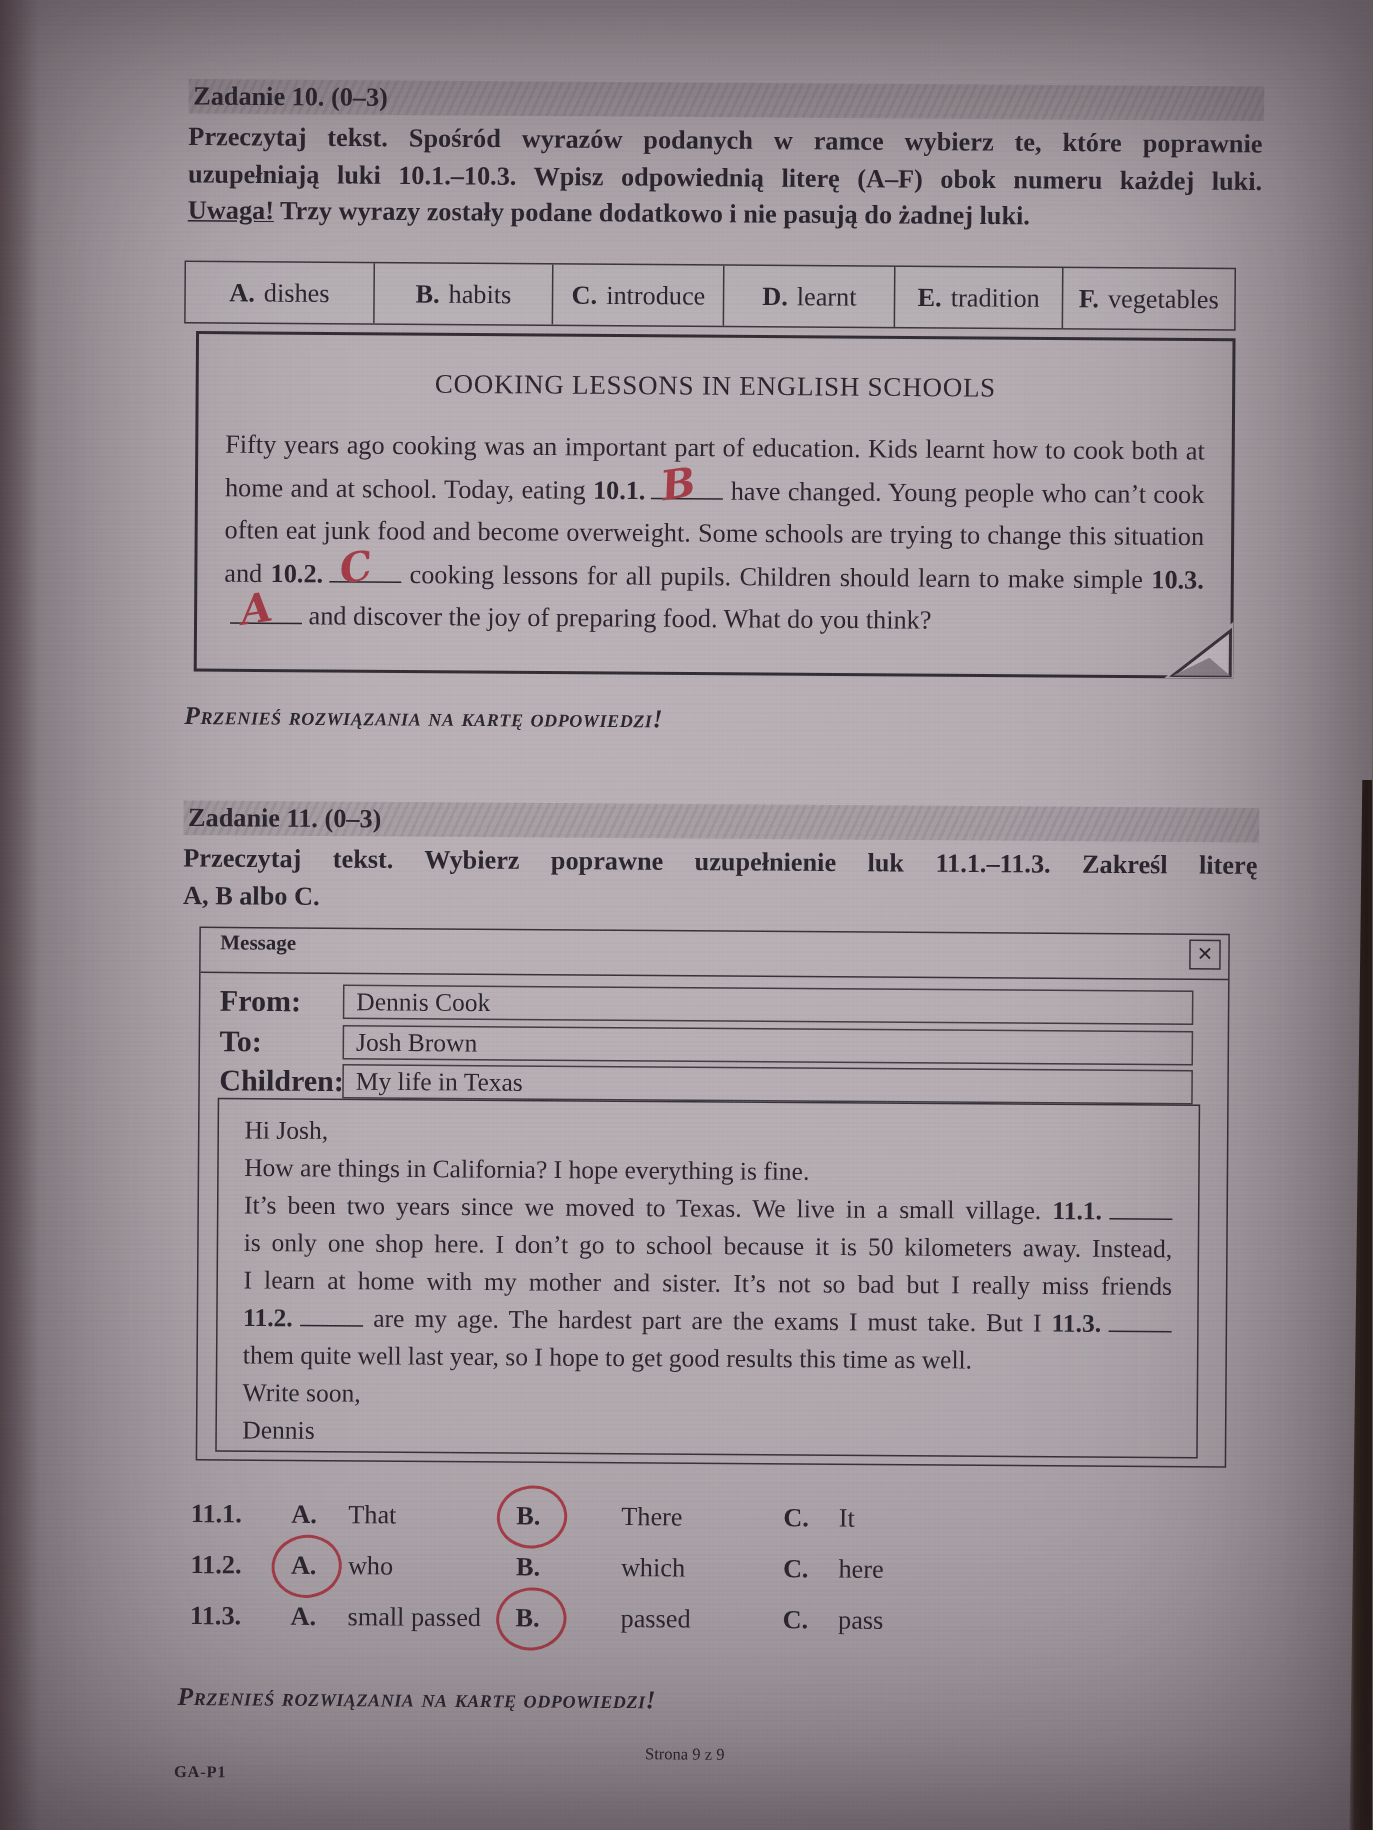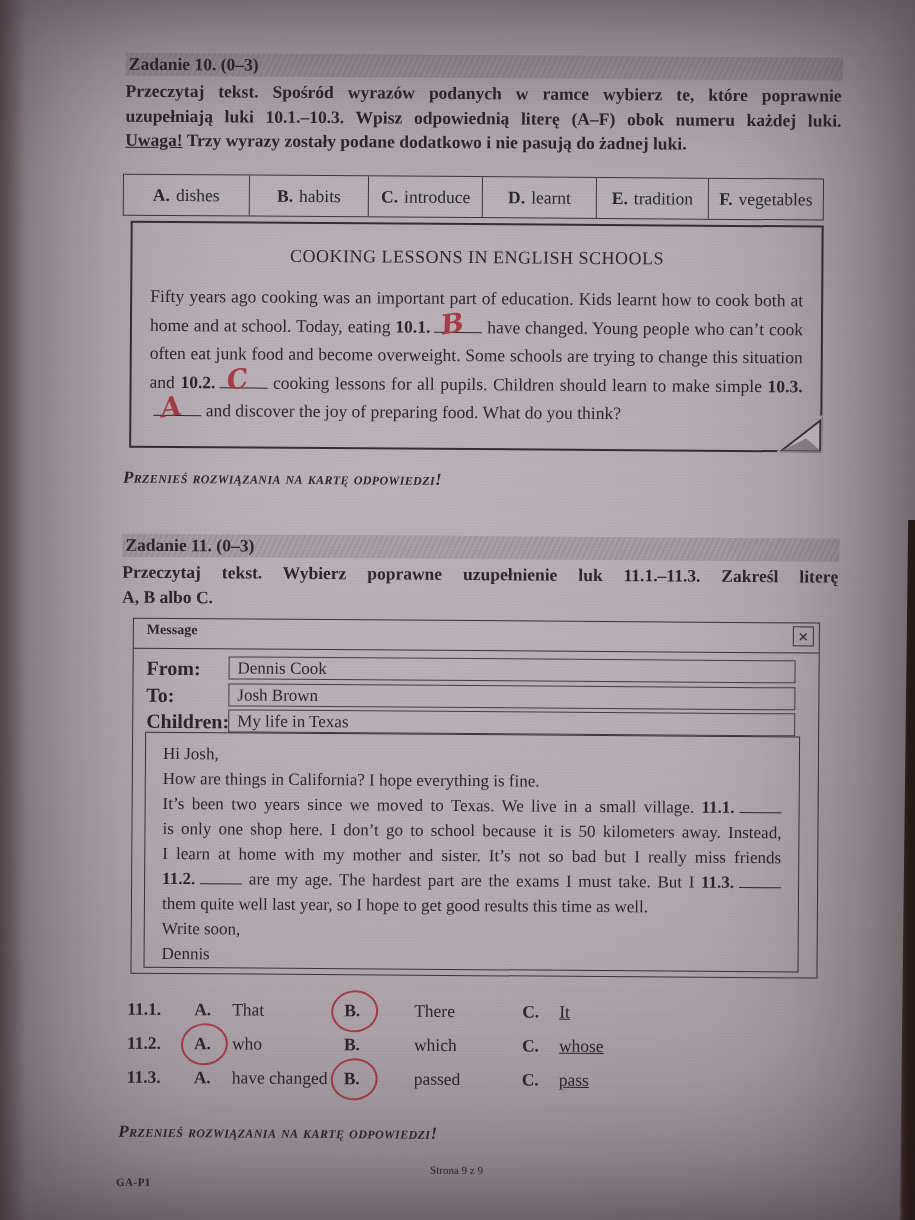--- a/index.html
+++ b/index.html
@@ -112,21 +112,21 @@
   }
   
   .q-row{position:absolute;left:130px;width:640px;height:30px;font-size:17.5px;}
   .q-row span{position:absolute;top:0;white-space:nowrap;}
   .q-num{left:0;font-weight:bold;}
   .la{left:67px;font-weight:bold;}
   .ta{left:105px;}
   .lb{left:217px;font-weight:bold;}
   .tb{left:255px;margin-left:32px;}
   .lc{left:395px;font-weight:bold;}
-  .tc{left:432px;text-decoration:underline;}
+  .tc{left:432px;}
   .circled{z-index:2;}
   .circled::after{
     content:"";position:absolute;left:-13px;top:-10px;width:43px;height:38px;
     border:2.2px solid #a43d49;border-radius:50%;transform:rotate(-7deg);
   }
   
   #footer-code{position:absolute;left:120px;top:1178px;font-weight:bold;font-size:11px;letter-spacing:0.5px;}
   #footer-page{position:absolute;left:434px;top:1164px;font-size:11px;}
   
   #edge-left{
@@ -252,26 +252,26 @@
     <span class="lc">C.</span>
     <span class="tc">It</span>
   </div>
   <div class="q-row" style="top:1035px;">
     <span class="q-num">11.2.</span>
     <span class="la circled">A.</span>
     <span class="ta">who</span>
     <span class="lb">B.</span>
     <span class="tb">which</span>
     <span class="lc">C.</span>
-    <span class="tc">whose</span>
+    <span class="tc">here</span>
   </div>
   <div class="q-row" style="top:1069px;">
     <span class="q-num">11.3.</span>
     <span class="la">A.</span>
-    <span class="ta">have changed</span>
+    <span class="ta">small passed</span>
     <span class="lb circled">B.</span>
     <span class="tb">passed</span>
     <span class="lc">C.</span>
     <span class="tc">pass</span>
   </div>
 
   <div class="transfer" style="top:1124px;">Przenieś rozwiązania na kartę odpowiedzi!</div>
 
   <div id="footer-code">GA-P1</div>
   <div id="footer-page">Strona 9 z 9</div>

